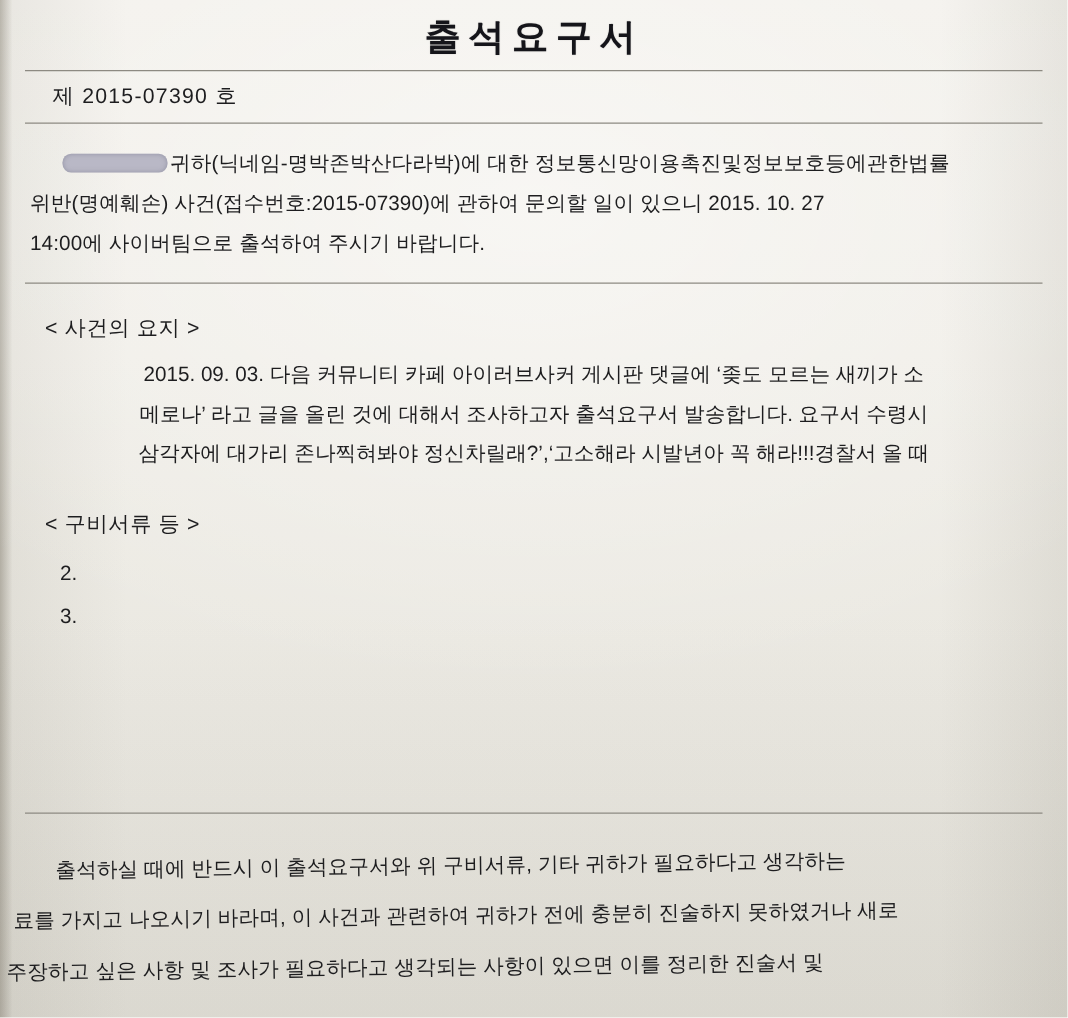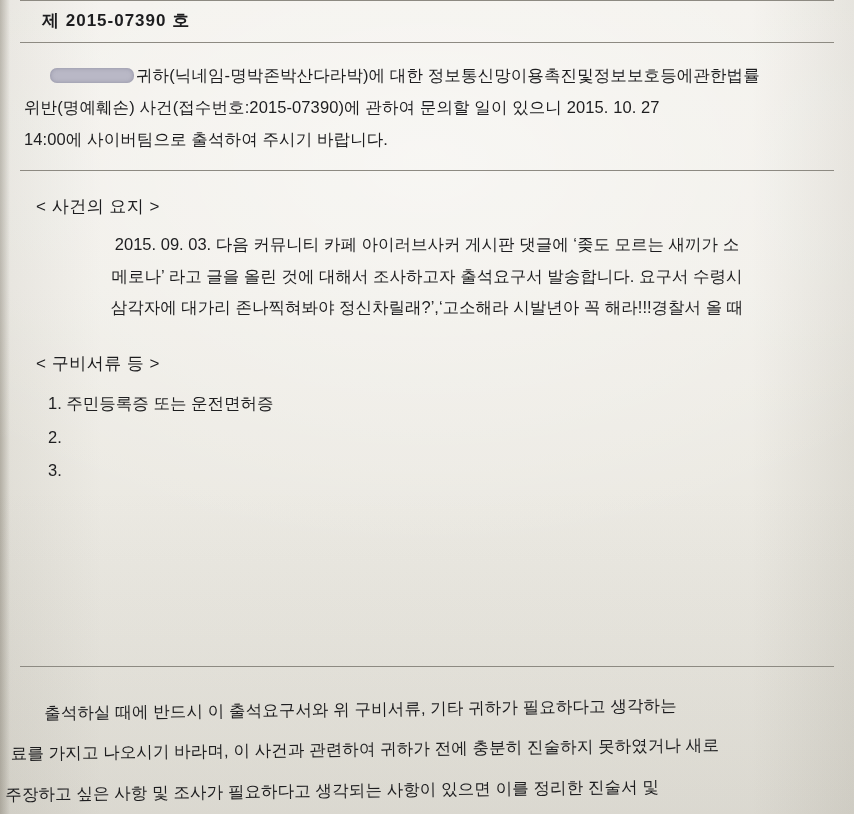--- a/index.html
+++ b/index.html
@@ -60,21 +60,20 @@
     color: #15151a;
     text-shadow: 0 0 1px rgba(0,0,0,0.25);
   }
 
   .doc-number {
     font-size: 17px;
     padding-left: 24px;
     padding-top: 8px;
     padding-bottom: 10px;
     letter-spacing: 1px;
-    font-weight: bold;
   }
 
   .rule {
     height: 1px;
     background: #8d8a82;
     margin: 0 2px;
   }
 
   
   .summons {
@@ -125,21 +124,21 @@
     padding-left: 24px;
     line-height: 2.05;
     font-size: 16.5px;
   }
 
   
   .footer-block {
     position: absolute;
     left: 0;
     right: 0;
-    bottom: 0;
+    bottom: 16px;
     z-index: 2;
     padding: 0 18px;
   }
   .footer-rule {
     height: 1px;
     background: #8d8a82;
     margin: 0 2px 26px 2px;
   }
   .footer-text {
     font-size: 16.5px;
@@ -155,20 +154,21 @@
   .footer-text p:nth-child(3) { margin-left: -14px; }
 </style>
 </head>
 <body>
 
 <div id="paper">
   <div class="edge-left"></div>
 
   <div class="doc">
 
+    <div class="title">출석요구서</div>
 
     <div class="rule"></div>
 
     <div class="doc-number">제 2015-07390 호</div>
 
     <div class="rule"></div>
 
     <div class="summons">
       <span class="indent"></span><span class="redaction"></span><span>귀하(닉네임-명박존박산다라박)에 대한 정보통신망이용촉진및정보보호등에관한법률</span><br>
       <span>위반(명예훼손)  사건(접수번호:2015-07390)에 관하여 문의할 일이 있으니 2015. 10. 27</span><br>
@@ -183,21 +183,20 @@
       <div class="section-para">
         <p>2015. 09. 03. 다음 커뮤니티 카페 아이러브사커 게시판 댓글에 ‘좆도 모르는 새끼가 소</p>
         <p>메로나’ 라고 글을 올린 것에 대해서 조사하고자 출석요구서 발송합니다. 요구서 수령시</p>
         <p>삼각자에 대가리 존나찍혀봐야 정신차릴래?’,‘고소해라 시발년아 꼭 해라!!!경찰서 올 때</p>
       </div>
 
       <div class="gap"></div>
 
       <div class="section-heading">&lt; 구비서류 등 &gt;</div>
       <ul class="req-list">
-        <li>1. 주민등록증 또는 운전면허증</li>
         <li>2.</li>
         <li>3.</li>
       </ul>
 
     </div>
   </div>
 
   <div class="footer-block">
     <div class="footer-rule"></div>
     <div class="footer-text">

